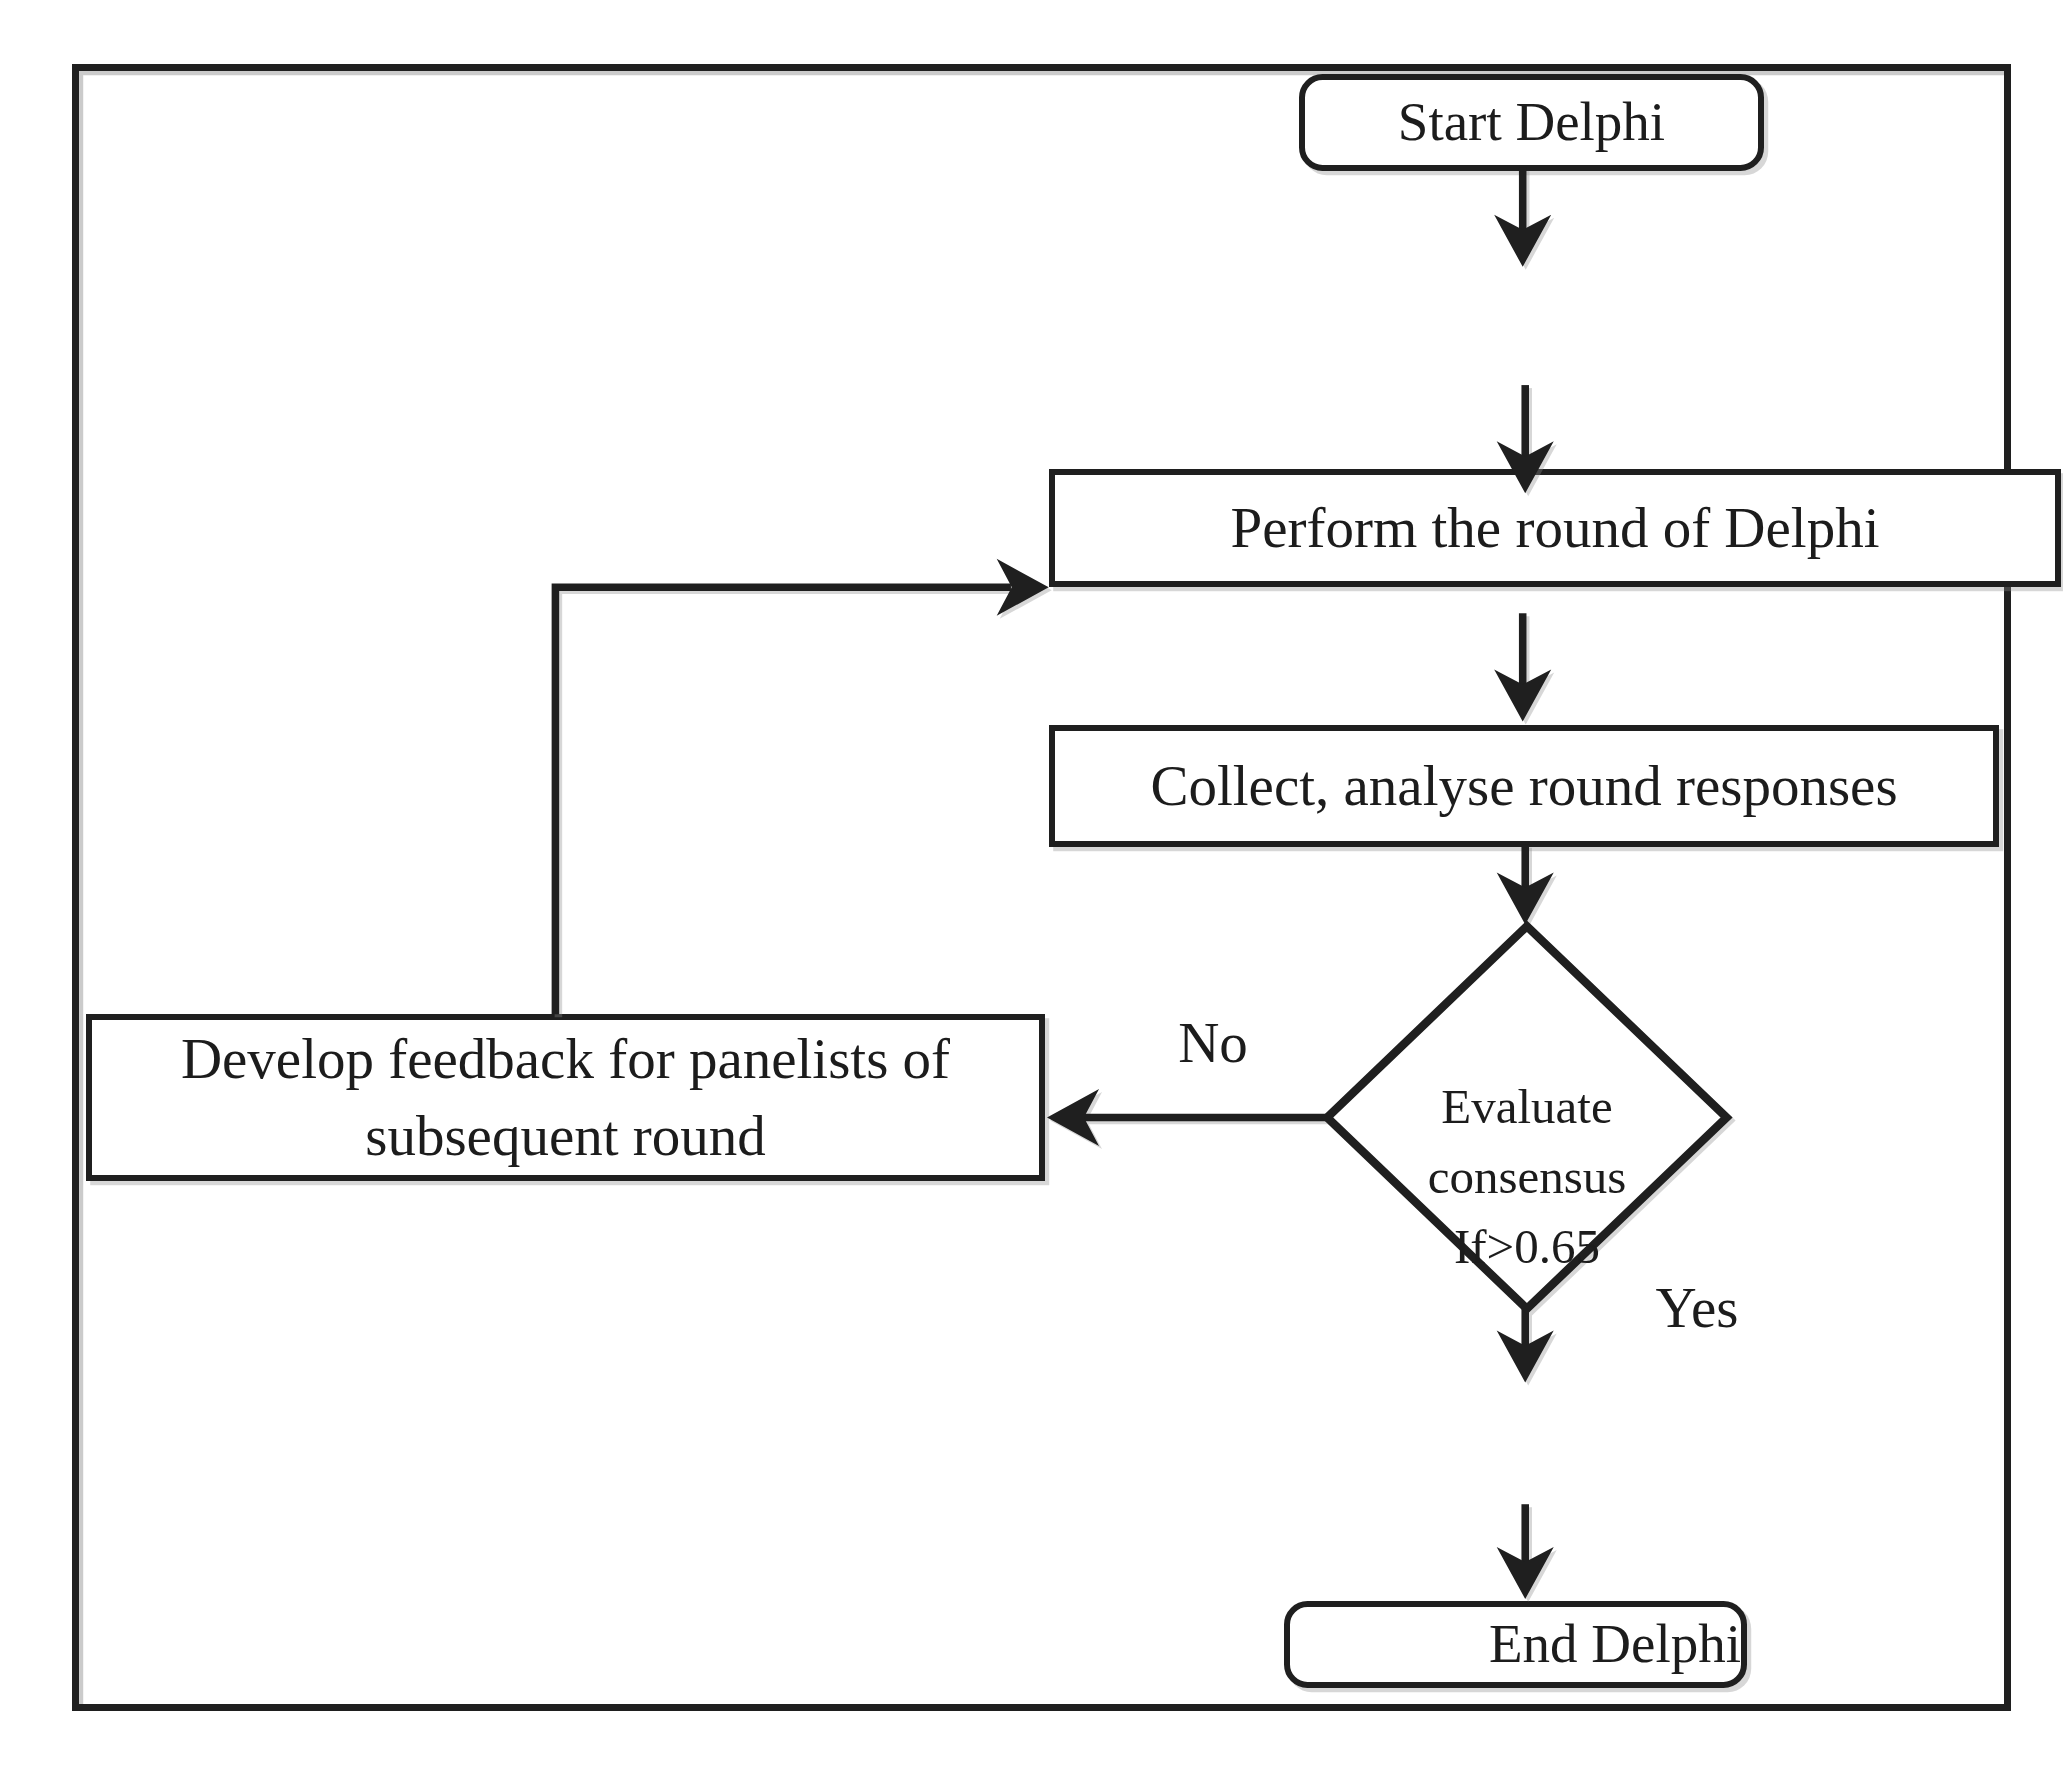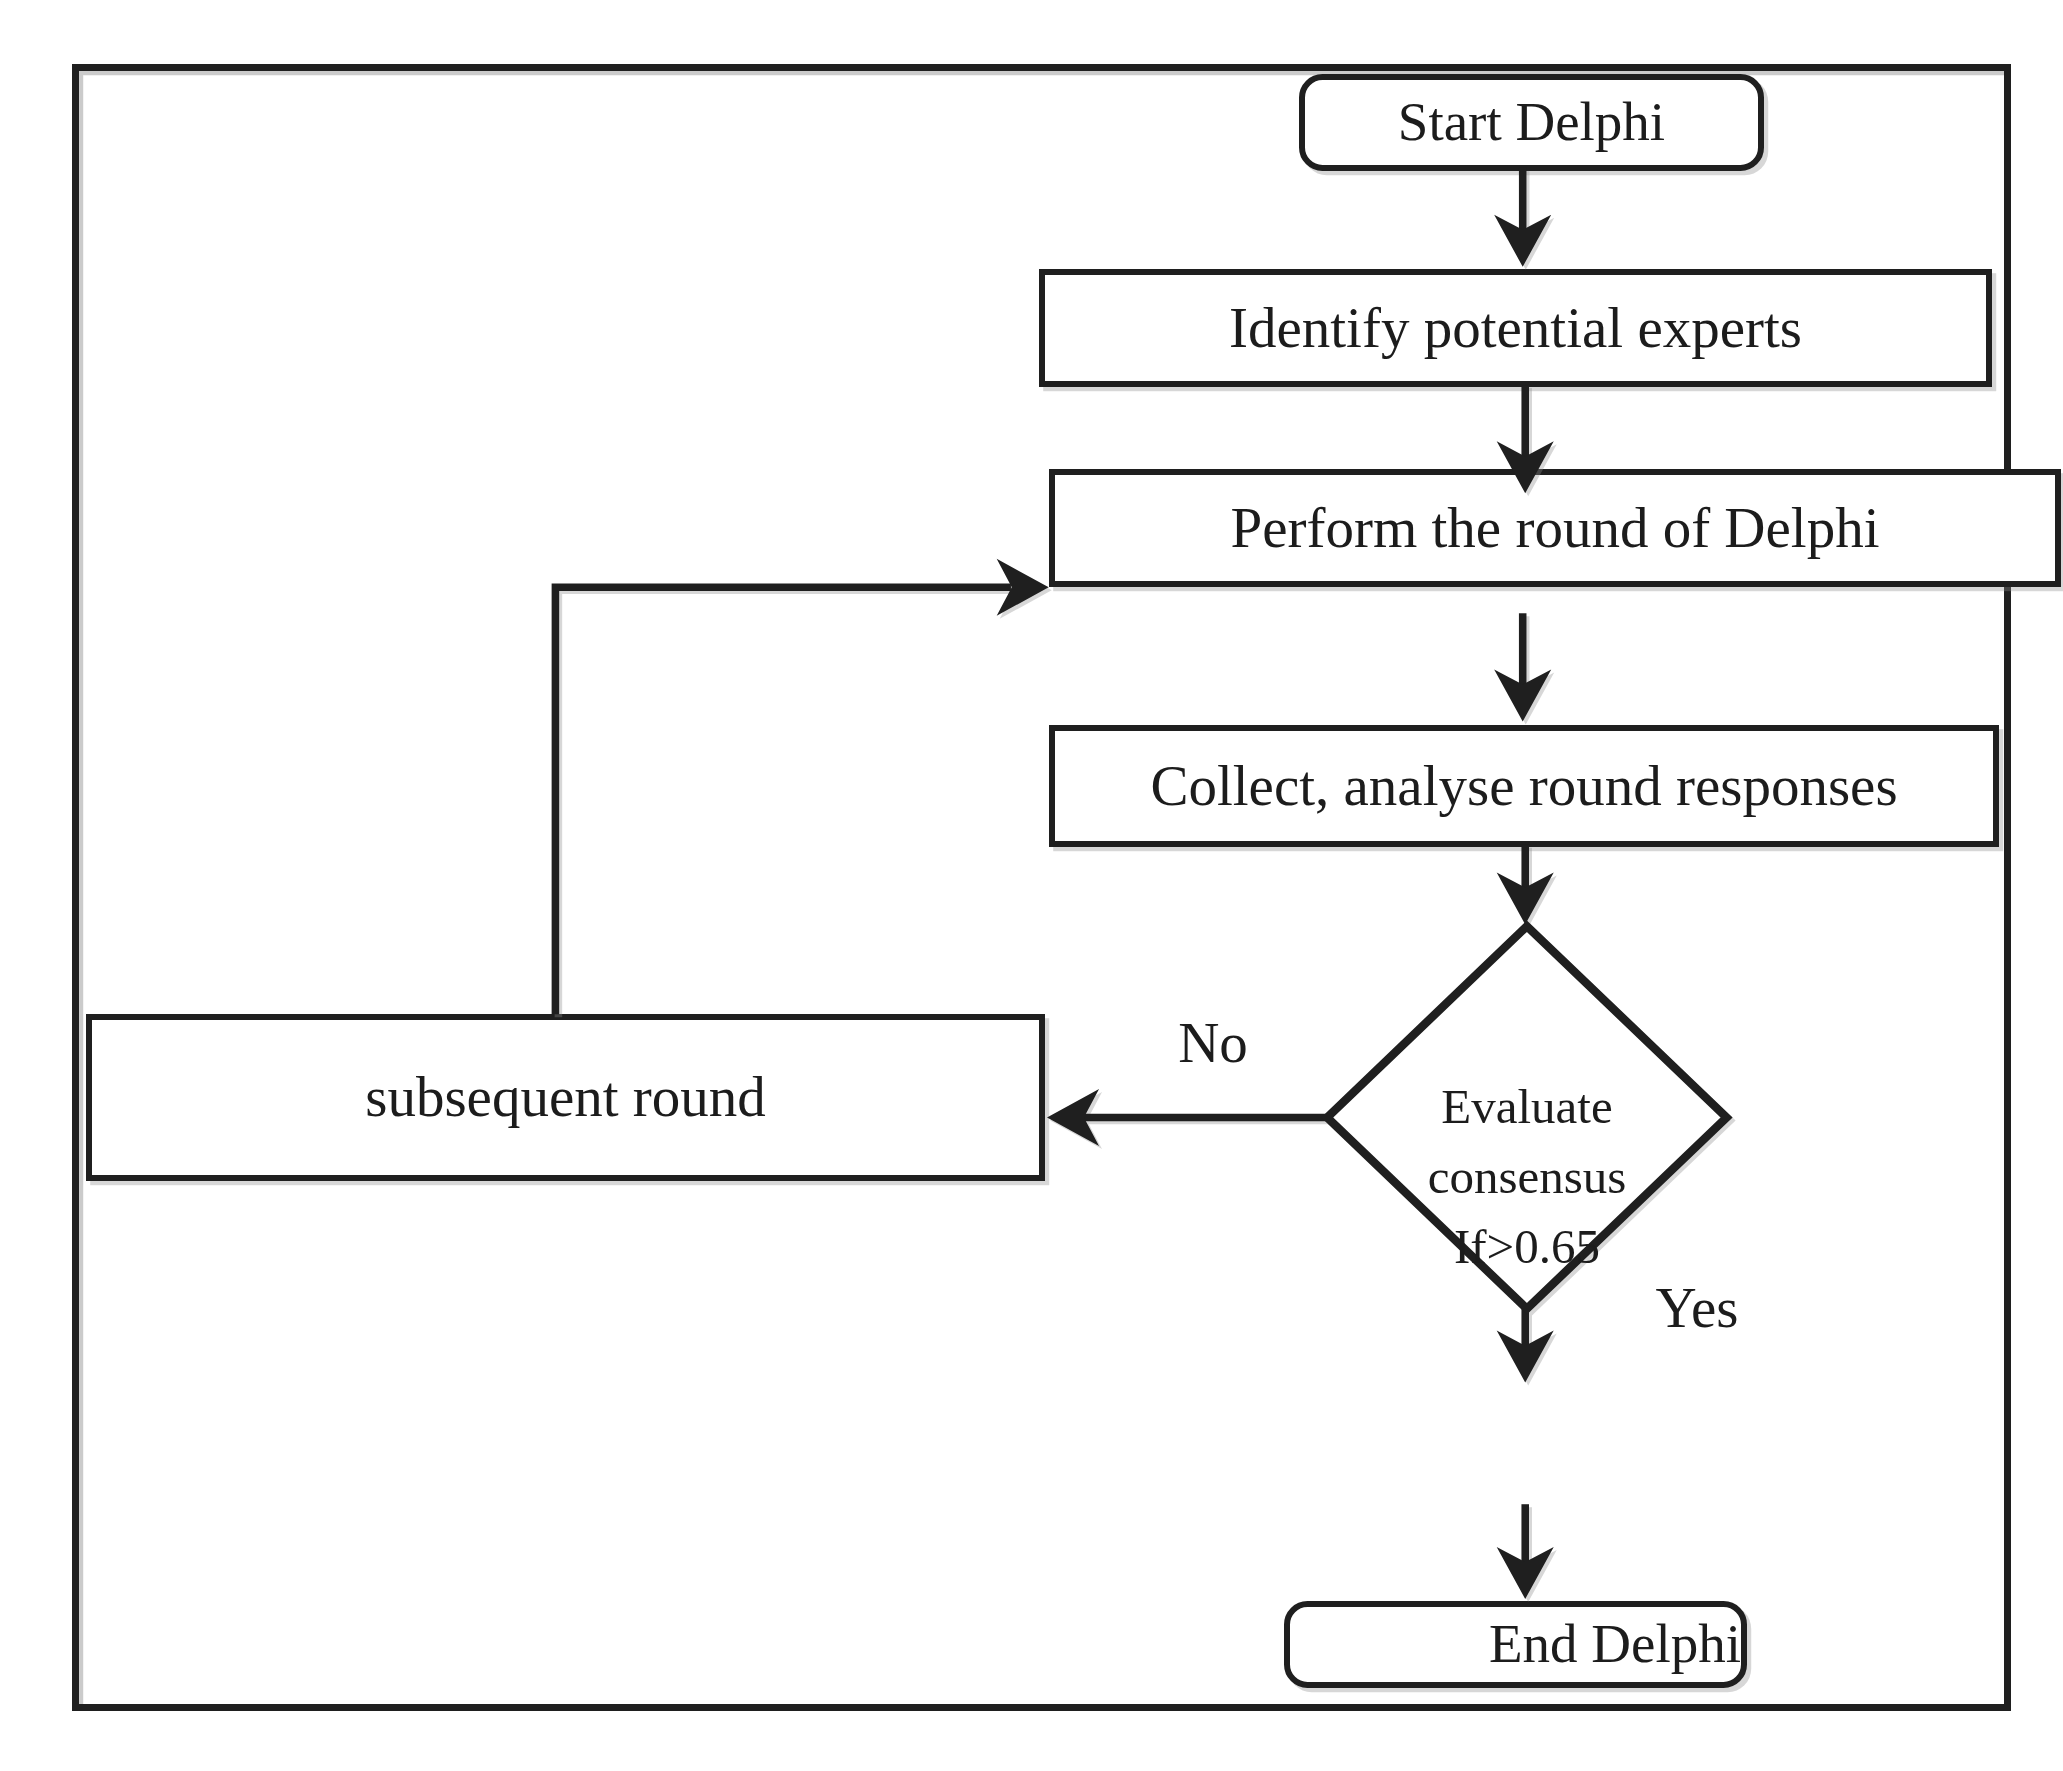--- a/index.html
+++ b/index.html
@@ -118,33 +118,31 @@
       <polygon points="1250,700 1188,666 1206,700 1188,734"></polygon>
     </g>
 
     <polygon points="1820,1104 2058,1332 1820,1560 1582,1332" fill="#ffffff" stroke="#1f1f1f" stroke-width="10"></polygon>
   </svg>
 
   <div class="abs node rounded node-start">
     <span>Start Delphi</span>
   </div>
 
-  <div class="abs node node-identify">
-    <span>Identify potential experts</span>
-  </div>
 
   <div class="abs node node-perform">
     <span>Perform the round of Delphi</span>
   </div>
 
   <div class="abs node node-collect">
     <span>Collect, analyse round responses</span>
   </div>
 
   <div class="abs node node-feedback">
+    <span>Develop feedback for panelists of</span>
     <span>subsequent round</span>
   </div>
 
 
   <div class="abs node rounded node-end">
     <span>End Delphi</span>
   </div>
 
   <div class="abs float-label label-decision">
     <span>Evaluate</span>

